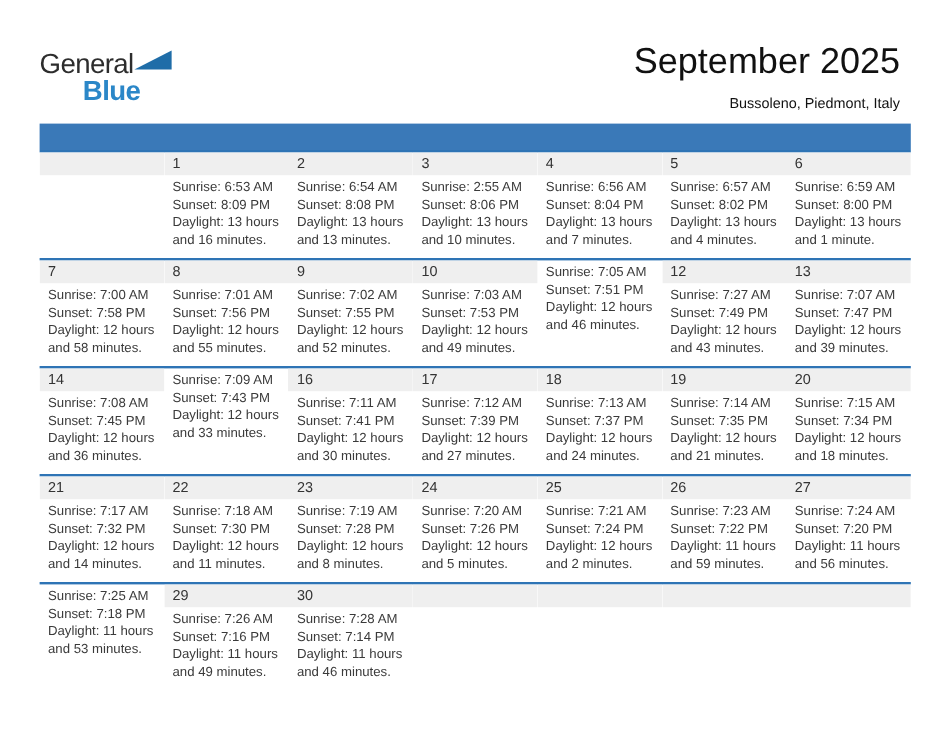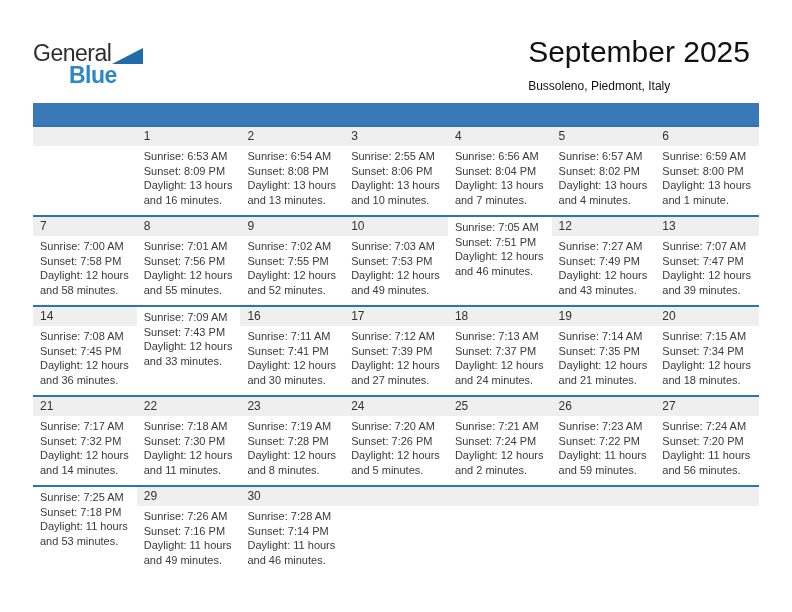--- a/index.html
+++ b/index.html
@@ -7,38 +7,38 @@
     position: relative;
     width: 792px;
     height: 612px;
     background: #ffffff;
     font-family: "Liberation Sans", sans-serif;
     overflow: hidden;
   }
 
   
   .logo { position: absolute; left: 33px; top: 42px; }
-  .logo-top { display: flex; align-items: flex-end; height: 23px; }
+  .logo-top { display: flex; align-items: flex-start; height: 23px; }
   .logo-general {
     font-size: 23px; line-height: 23px; color: #2d2d2d;
     letter-spacing: -0.5px; font-weight: 500;
   }
   .logo-tri {
     display: inline-block; width: 0; height: 0;
     border-bottom: 16px solid var(--logo-triangle, #1f6da8);
     border-left: 31px solid transparent;
     margin-left: 1px; margin-bottom: 1px;
   }
   .logo-blue {
     font-size: 23px; line-height: 20px; color: var(--logo-blue, #2b87c8);
     margin-left: 36px; letter-spacing: -0.5px; font-weight: 700;
   }
 
   
-  .titles { position: absolute; top: 36px; right: 42px; }
+  .titles { position: absolute; top: 36px; right: 42px; text-align: right; }
   .title { font-size: 30px; line-height: 32px; color: #111111; }
   .subtitle { font-size: 12px; line-height: 18px; color: #111111; margin-top: 9px; }
 
   
   .calendar { position: absolute; left: 33px; top: 103px; width: 726px; }
   .weekday-row {
     display: flex; height: 22px;
     background: var(--header-bar, #3a79b8);
     flex-direction: column;
   }

